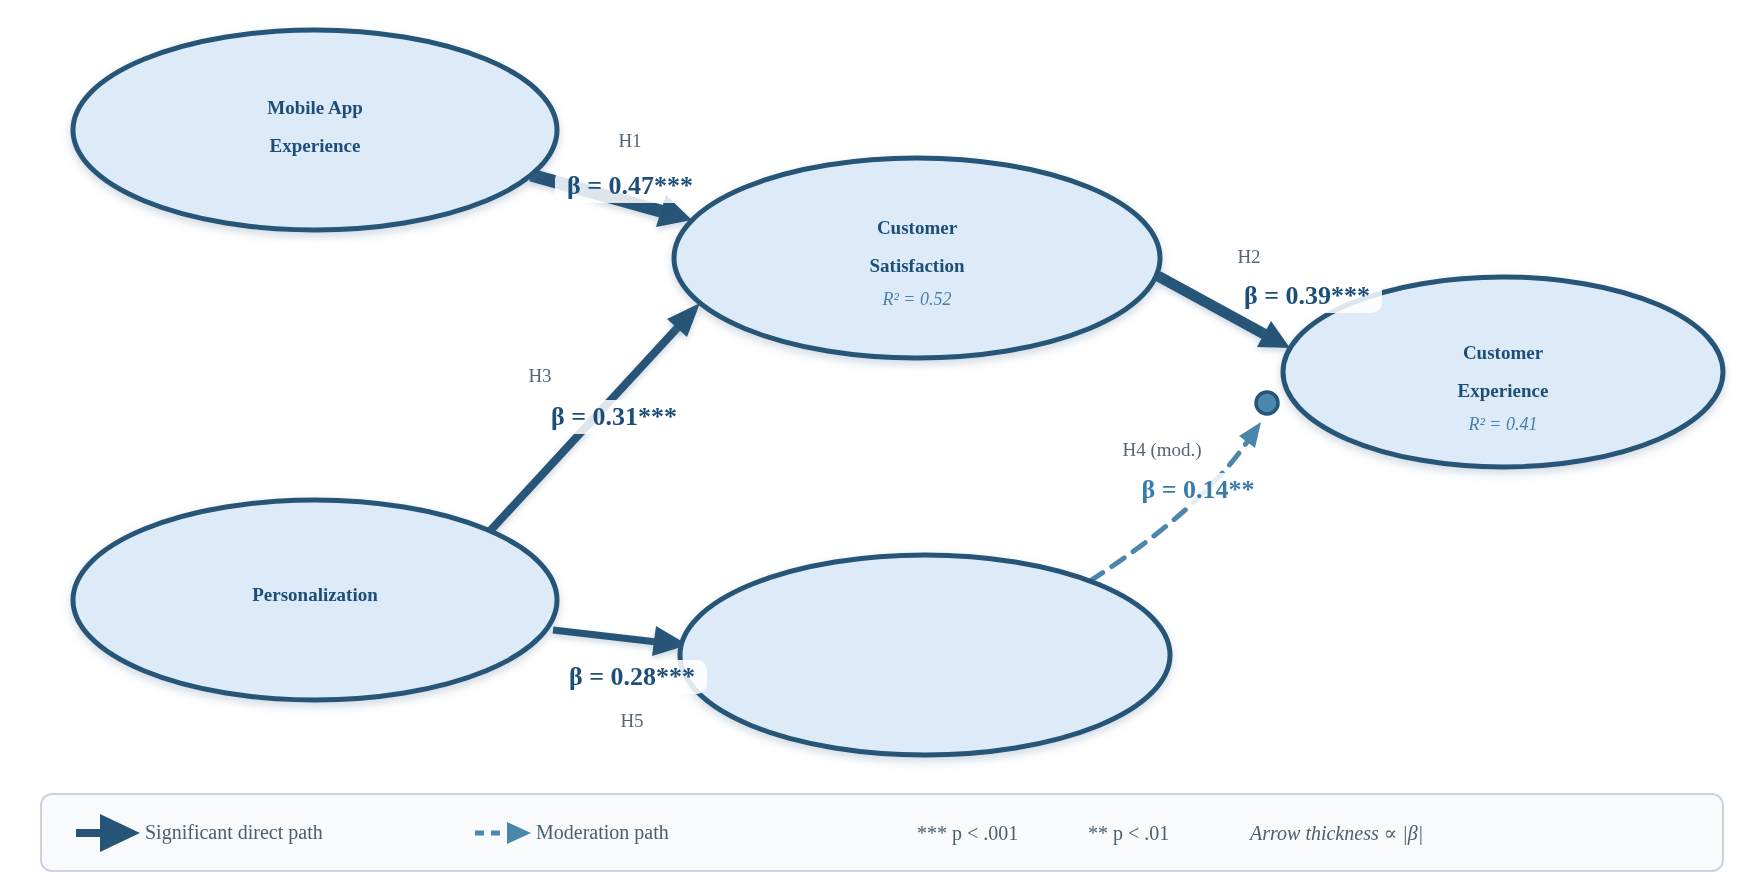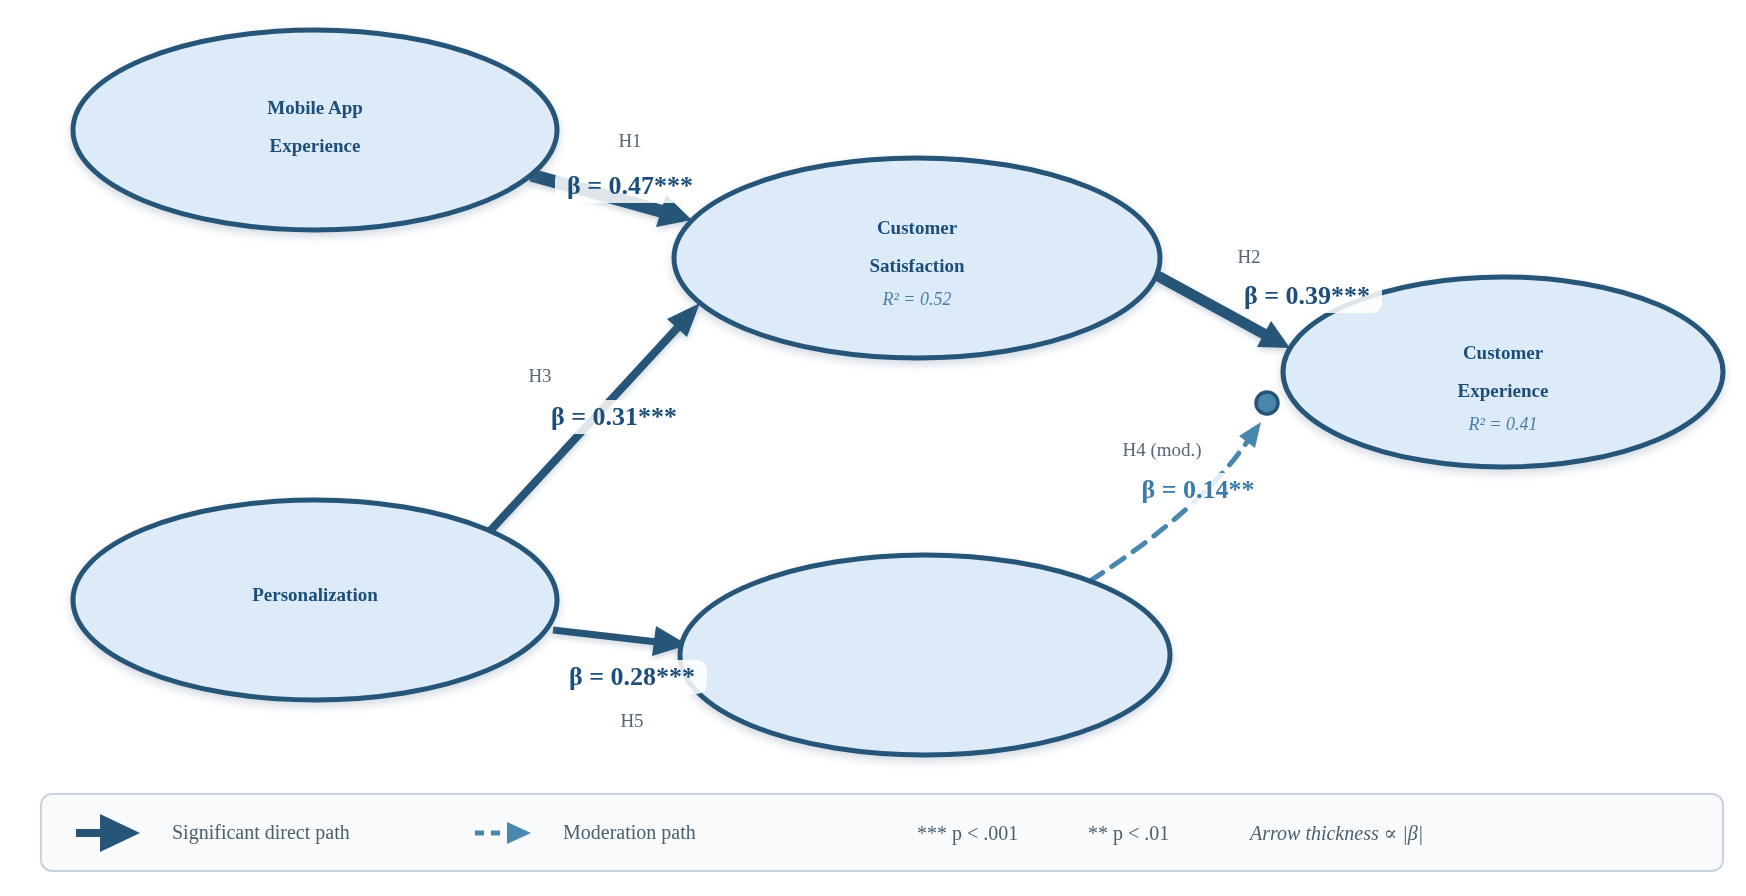--- a/index.html
+++ b/index.html
@@ -23,21 +23,21 @@
   .nlabel{position:absolute;transform:translate(-50%,-50%);text-align:center;white-space:nowrap;}
   .ntitle{font-size:19px;font-weight:bold;color:var(--title-text);line-height:38px;}
   .nr2{font-size:18px;font-style:italic;color:var(--r2-text);margin-top:3px;line-height:22px;}
   .plabel{position:absolute;transform:translate(-50%,-50%);white-space:nowrap;
           background:rgba(255,255,255,0.85);border-radius:10px;padding:2px 12px;}
   .hlab{font-size:19px;color:var(--hypothesis-text);}
   .blab{font-size:26px;font-weight:bold;color:var(--title-text);}
   .blab.mod{color:var(--moderation-text);}
   .legend{position:absolute;left:40px;top:793px;width:1684px;height:79px;box-sizing:border-box;
           background:var(--legend-bg);border:2px solid var(--legend-border);border-radius:12px;}
-  .litem{position:absolute;top:50%;transform:translateY(-50%);display:flex;align-items:center;gap:30px;white-space:nowrap;}
+  .litem{position:absolute;top:50%;transform:translateY(-50%);display:flex;align-items:center;gap:3px;white-space:nowrap;}
   .ltext{font-size:20px;color:var(--legend-text);}
   .ltext.italic{font-style:italic;}
 </style>
 </head>
 <body>
 
 <div class="canvas">
 
   <svg class="diagram" width="1746" height="896" viewBox="0 0 1746 896">
 

